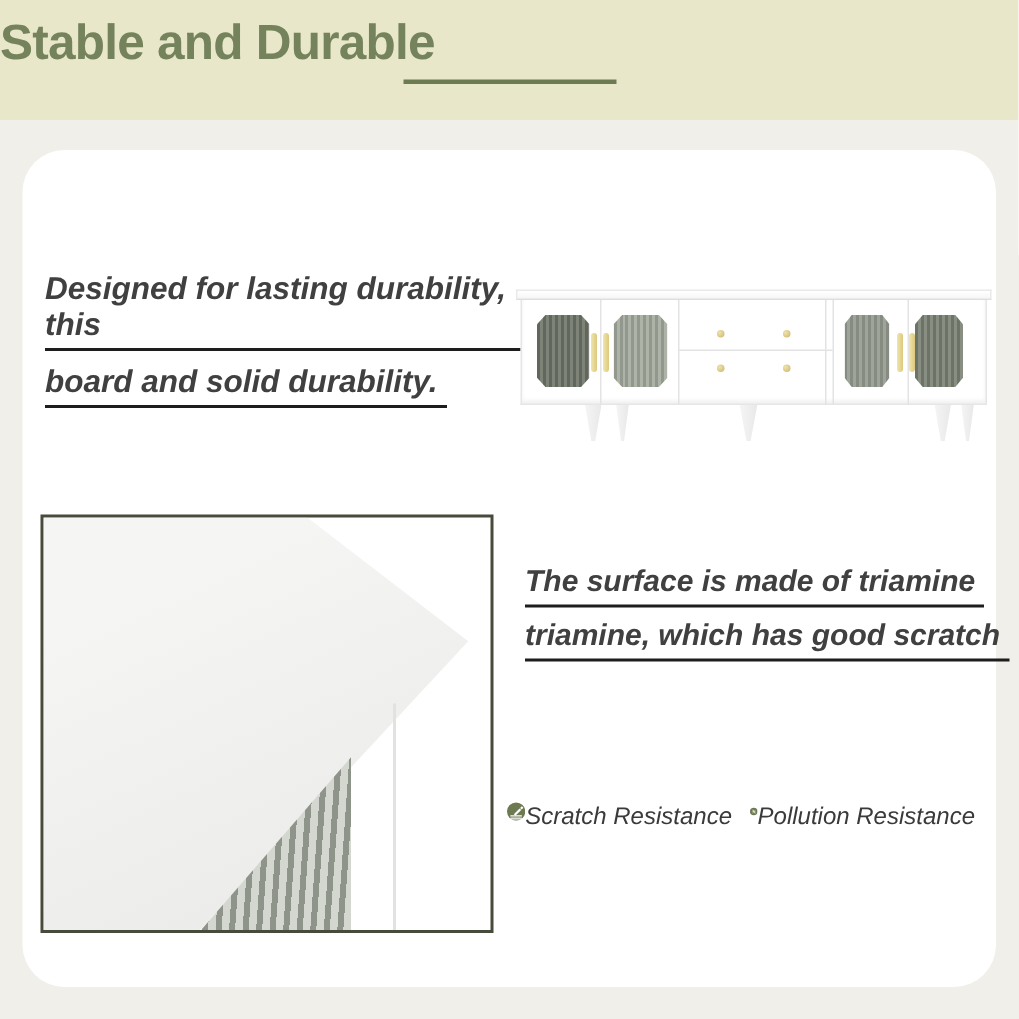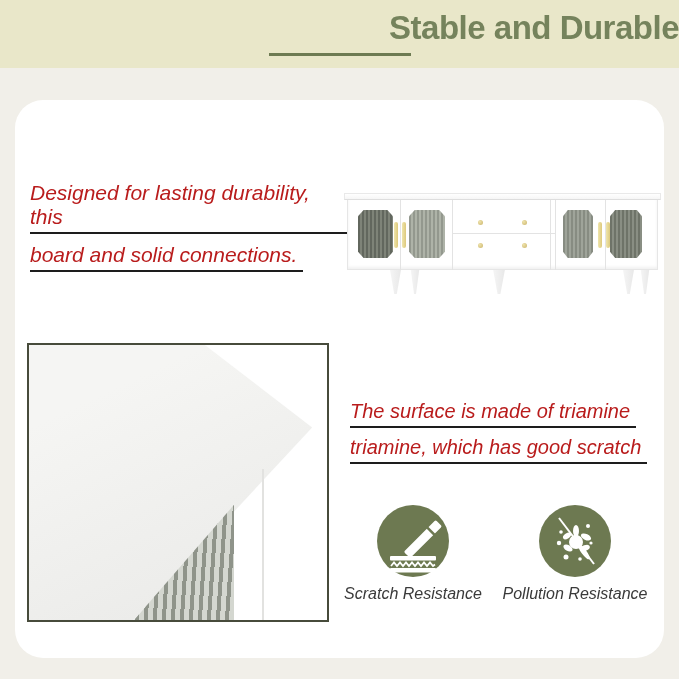--- a/index.html
+++ b/index.html
@@ -7,50 +7,50 @@
   body {
     font-family: "Liberation Sans", sans-serif;
     background: #f1efe9;
     position: relative;
     overflow: hidden;
   }
   .page { position: absolute; inset: 0; }
 
   
   .band {
-    position: absolute; left: 0; top: 0; width: 679px; height: 68px;
-    background: #e9e7c9; text-align: right;
+    position: absolute; left: 0; top: 0; width: 679px; height: 80px;
+    background: #e9e7c9; text-align: left;
   }
   .band h1 {
     padding-top: 9px;
     font-size: 33px; font-weight: bold; letter-spacing: -0.5px;
     color: #75835c;
   }
   .title-underline {
     width: 142px; height: 3px; background: #6d7b52;
     margin: 6px auto 0 auto;
   }
 
   
   .card {
     position: absolute; left: 15px; top: 100px; width: 649px; height: 558px;
     background: #ffffff; border-radius: 28px;
   }
 
   
-  .para { position: absolute; font-style: italic; color: #b91c1c; }
+  .para { position: absolute; font-style: italic; color: #404040; font-weight: bold; }
   .para .pline { display: block; }
   .para .ul {
     display: inline-block;
     border-bottom: 2px solid #1d1d1d;
     padding: 0 6px 3px 0;
   }
   .para-left  { left: 30px;  top: 181px; width: 322px; font-size: 21px; }
   .para-left  .pline { margin-bottom: 9px; }
-  .para-right { left: 350px; top: 400px; width: 325px; font-size: 20px; }
+  .para-right { left: 350px; top: 377px; width: 325px; font-size: 20px; }
   .para-right .pline { margin-bottom: 8px; }
 
   
   .tvstand { position: absolute; left: 344px; top: 190px; width: 318px; height: 106px; }
   .tvstand div { position: absolute; }
   .tv-top {
     left: 0; top: 3px; width: 317px; height: 7px;
     background: linear-gradient(#ffffff, #f6f6f6);
     border: 1px solid #e9e9e9; border-bottom-color: #dedede;
   }
@@ -101,21 +101,21 @@
   .fluted-glass {
     left: 105px; top: 155px; width: 100px; height: 120px;
     background: repeating-linear-gradient(94deg,#8f948a 0 4px,#d4d7d0 4px 9px);
     clip-path: polygon(0 100%, 100% 4%, 100% 100%);
   }
   .door-gap-line { left: 233px; top: 124px; width: 2px; height: 151px; background: #e2e2e0; }
 
   
   .feature {
     position: absolute; top: 505px; width: 150px;
-    display: flex; flex-direction: column; align-items: center;
+    display: flex; flex-direction: row; align-items: center;
   }
   .feature-scratch   { left: 338px; }
   .feature-pollution { left: 500px; justify-content: space-between; }
   .feature svg { width: 72px; height: 72px; display: block; }
   .feature-label {
     margin-top: 8px; font-style: italic; font-size: 16px; color: #3a3a3a;
     white-space: nowrap;
   }
 </style>
 </head>
@@ -125,21 +125,21 @@
 
   <header class="band">
     <h1>Stable and Durable</h1>
     <div class="title-underline"></div>
   </header>
 
   <div class="card"></div>
 
   <div class="para para-left">
     <span class="pline"><span class="ul">Designed for lasting durability, this</span></span>
-    <span class="pline"><span class="ul">board and solid connections.</span></span>
+    <span class="pline"><span class="ul">board and solid durability.</span></span>
   </div>
 
   <div class="tvstand">
     <div class="tv-top"></div>
     <div class="tv-body">
       <div class="vgap vg1"></div>
       <div class="vgap vg2"></div>
       <div class="vgap vg3"></div>
       <div class="vgap vg4"></div>
       <div class="vgap vg5"></div>

